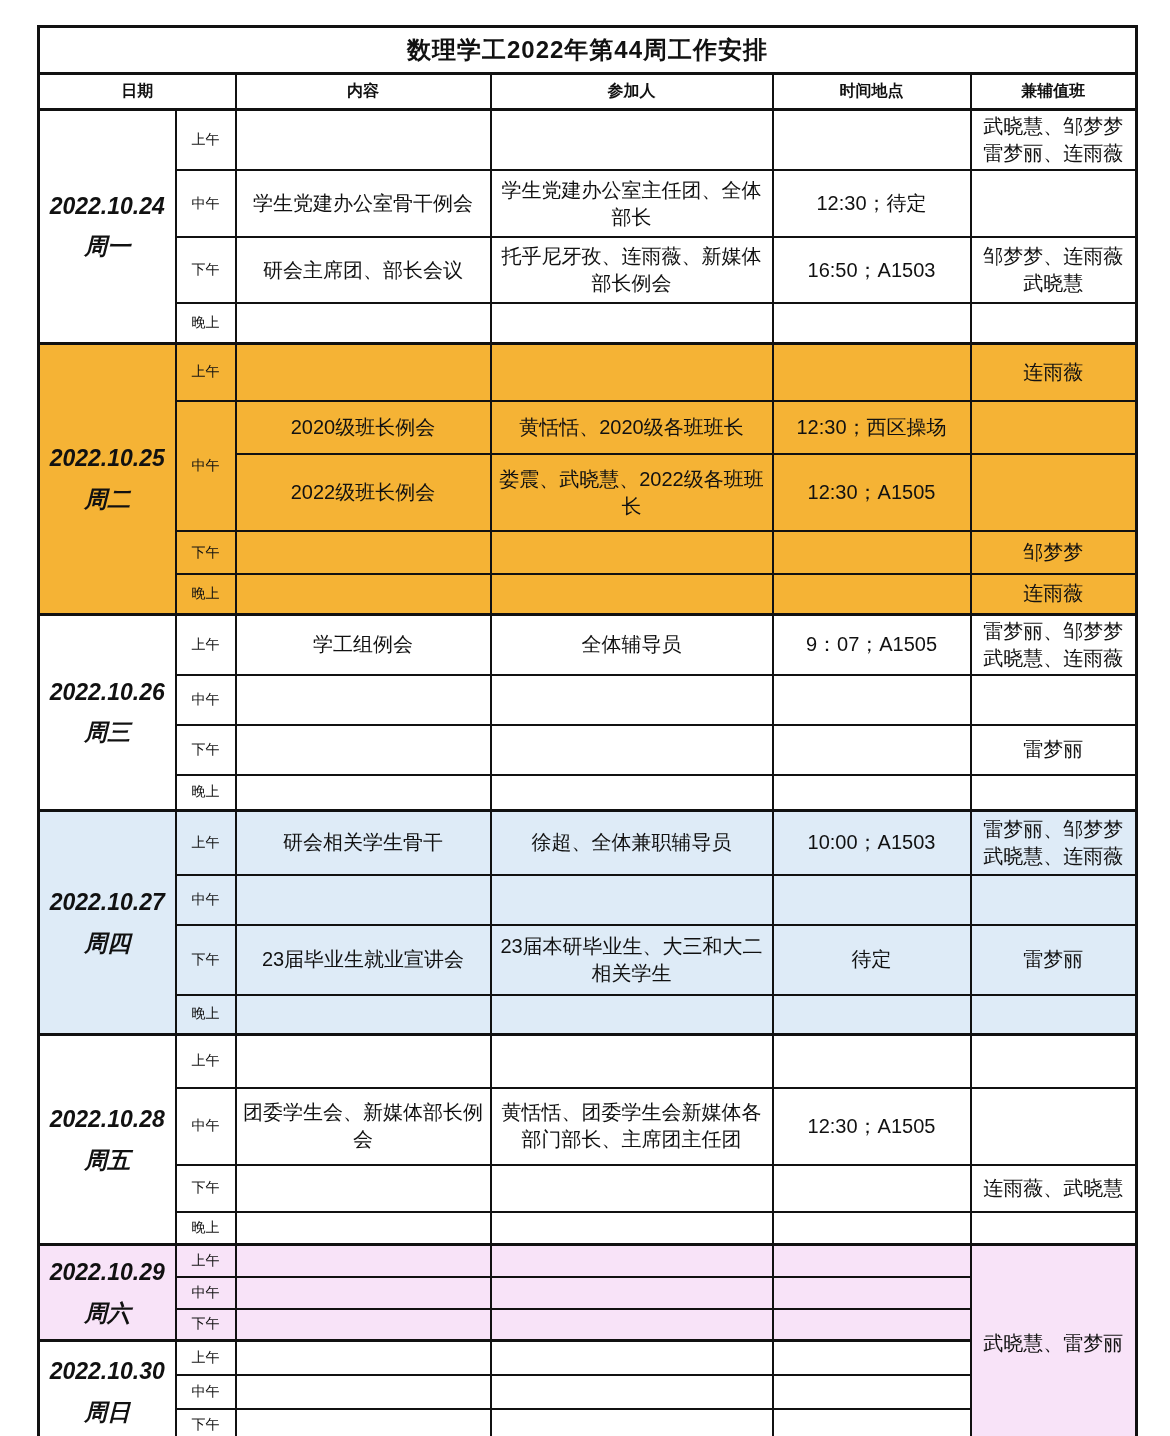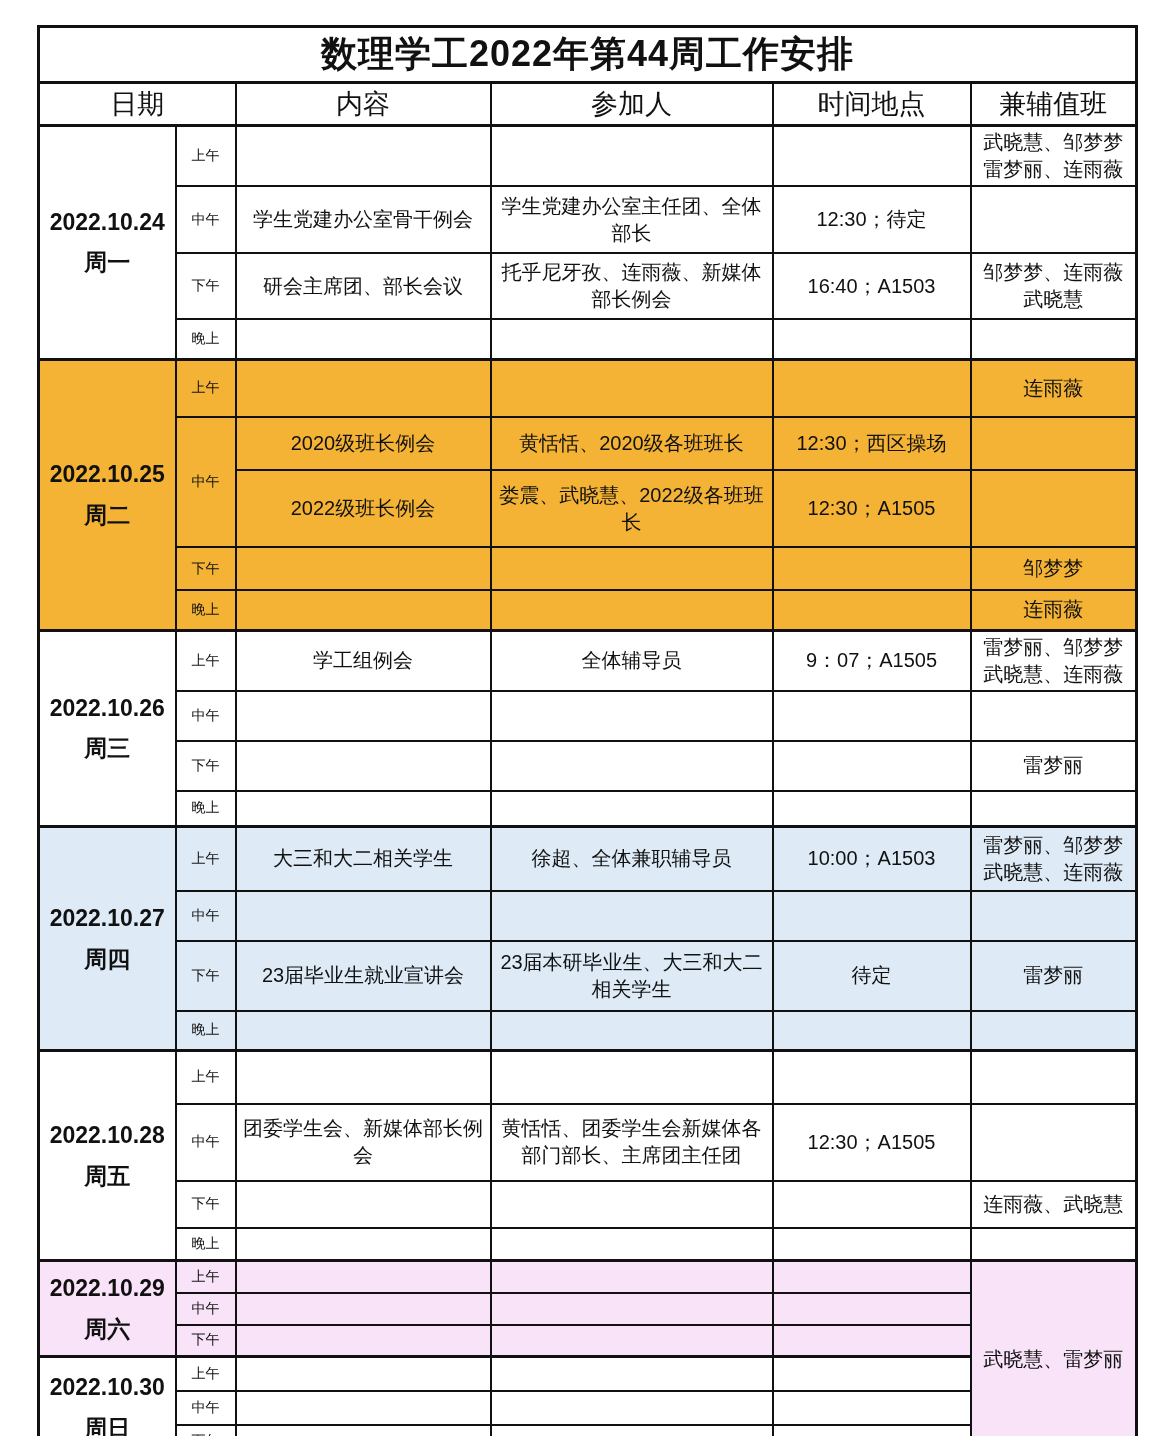--- a/index.html
+++ b/index.html
@@ -16,25 +16,25 @@
     border-collapse:collapse; table-layout:fixed;
     width:1098px;
     border:3px solid #111111;
   }
   td, th {
     border:2px solid #111111;
     text-align:center; vertical-align:middle;
     padding:2px 4px; overflow:hidden;
   }
   .title-cell {
-    font-size:36px; font-weight:bold; height:47px;
+    font-size:24px; font-weight:bold; height:47px;
     border-bottom:3px solid #111111; letter-spacing:1px;
   }
-  .header-row th { font-size:27px; height:36px; font-weight:normal; }
-  .date-cell { font-weight:bold; font-size:23px; line-height:1.75; }
+  .header-row th { font-size:16px; height:36px; font-weight:bold; }
+  .date-cell { font-weight:bold; font-size:23px; line-height:1.75;font-style:italic; }
   .slot { font-size:14px; font-weight:400; }
   .cell, .duty { font-size:20px; line-height:1.35; white-space:pre-line; }
   tr.block-start > td { border-top:3px solid #111111; }
   tr.orange > td { background:var(--orange); }
   tr.blue   > td { background:var(--blue); }
   tr.pink   > td { background:var(--pink); }
 </style>
 </head>
 <body>
 
@@ -77,21 +77,21 @@
     <td class="slot">中午</td>
     <td class="cell">学生党建办公室骨干例会</td>
     <td class="cell">学生党建办公室主任团、全体部长</td>
     <td class="cell">12:30；待定</td>
     <td class="duty"></td>
   </tr>
   <tr style="height:66px">
     <td class="slot">下午</td>
     <td class="cell">研会主席团、部长会议</td>
     <td class="cell">托乎尼牙孜、连雨薇、新媒体部长例会</td>
-    <td class="cell">16:40；A1503</td>
+    <td class="cell">16:50；A1503</td>
     <td class="duty">邹梦梦、连雨薇
 武晓慧</td>
   </tr>
   <tr style="height:40px">
     <td class="slot">晚上</td>
     <td class="cell"></td>
     <td class="cell"></td>
     <td class="cell"></td>
     <td class="duty"></td>
   </tr>
@@ -168,21 +168,21 @@
     <td class="cell"></td>
     <td class="duty"></td>
   </tr>
 
   <tr class="block-start blue" style="height:64px">
     <td class="date-cell" rowspan="4">
       <div>2022.10.27</div>
       <div>周四</div>
     </td>
     <td class="slot">上午</td>
-    <td class="cell">大三和大二相关学生</td>
+    <td class="cell">研会相关学生骨干</td>
     <td class="cell">徐超、全体兼职辅导员</td>
     <td class="cell">10:00；A1503</td>
     <td class="duty">雷梦丽、邹梦梦
 武晓慧、连雨薇</td>
   </tr>
   <tr class="blue" style="height:50px">
     <td class="slot">中午</td>
     <td class="cell"></td>
     <td class="cell"></td>
     <td class="cell"></td>

